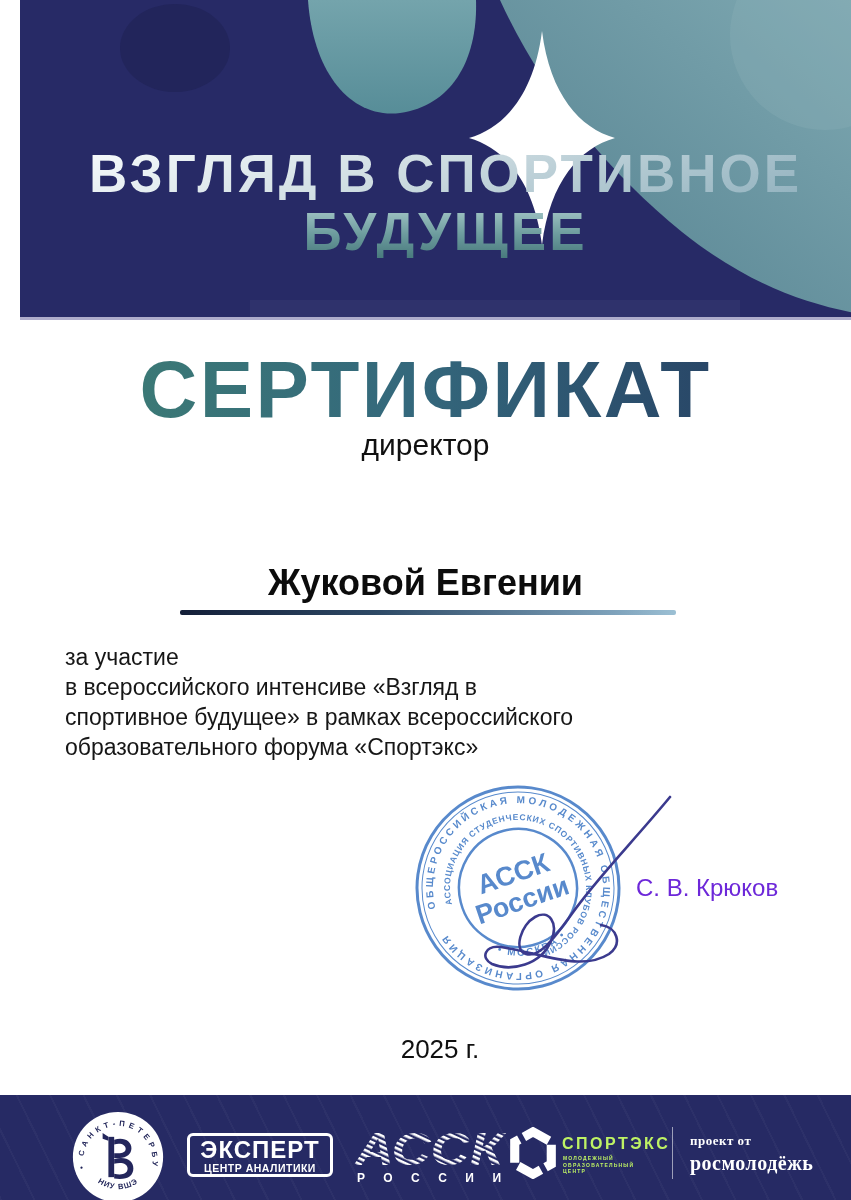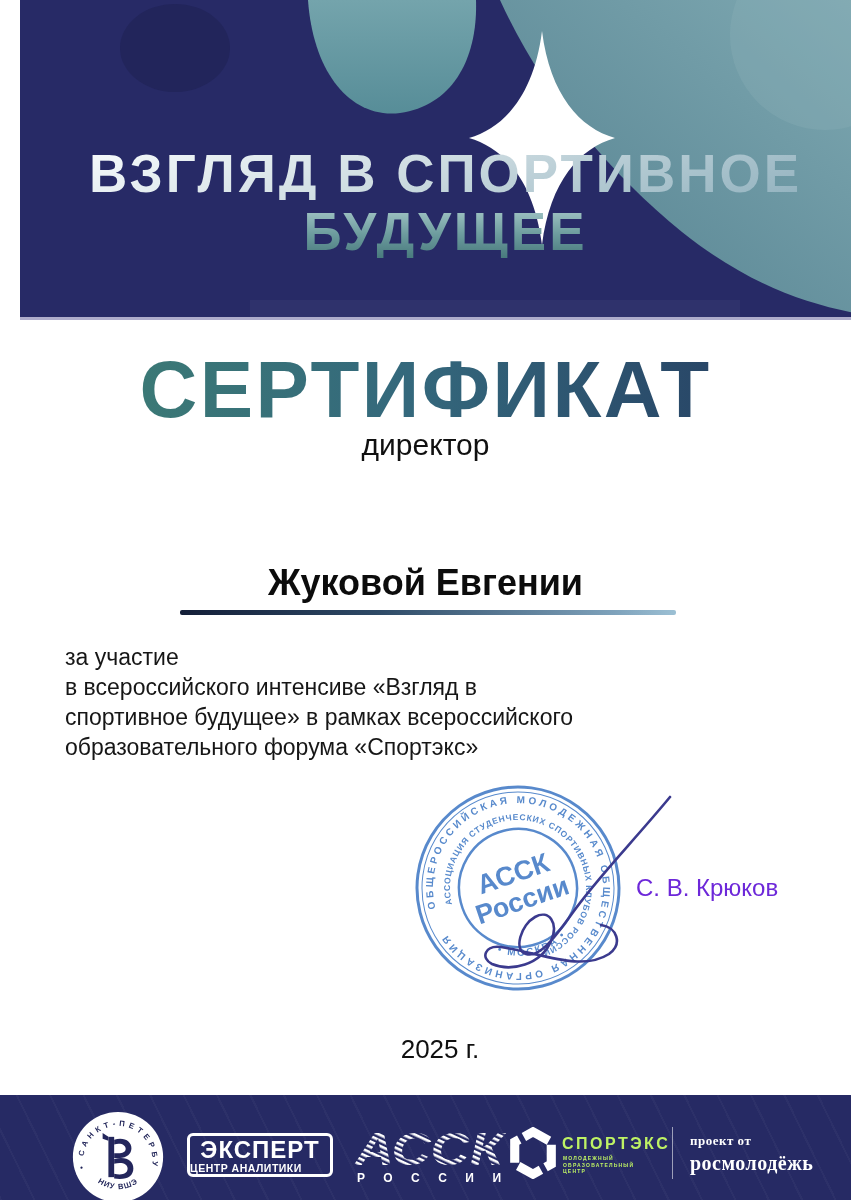--- a/index.html
+++ b/index.html
@@ -44,21 +44,21 @@
   
   .footer{position:absolute;left:0;top:1095px;width:851px;height:105px;background:#262a64;}
   .footer::before{
     content:"";position:absolute;inset:0;
     background:repeating-linear-gradient(64deg,rgba(255,255,255,0.05) 0 2px,transparent 2px 30px);
     opacity:.6;pointer-events:none;
   }
   .hse-logo{position:absolute;left:70px;top:14px;width:96px;height:96px;}
   .expert-box{position:absolute;left:187px;top:38px;width:140px;height:38px;border:3px solid #fff;border-radius:6px;color:#fff;}
   .expert-title{font-size:24px;font-weight:800;letter-spacing:1px;text-align:center;line-height:26px;margin-top:1px;}
-  .expert-sub{font-size:10.5px;font-weight:600;letter-spacing:.5px;text-align:left;line-height:10px;}
+  .expert-sub{font-size:10.5px;font-weight:600;letter-spacing:.5px;text-align:center;line-height:10px;}
   .assk-logo{position:absolute;left:350px;top:30px;width:158px;height:60px;}
   .sportex{position:absolute;left:508px;top:30px;width:135px;height:56px;color:#bef264;}
   .sportex svg{position:absolute;left:0;top:2px;}
   .sportex-title{position:absolute;left:54px;top:10px;font-size:16px;font-weight:700;letter-spacing:2.5px;}
   .sportex-sub{position:absolute;left:55px;top:30px;font-size:5px;font-weight:700;letter-spacing:1.2px;line-height:6.5px;}
   .footer-divider{position:absolute;left:672px;top:32px;width:1px;height:52px;background:rgba(255,255,255,.55);}
   .rosmol{position:absolute;left:690px;top:38px;color:#fff;font-family:Liberation Serif, serif;}
   .rosmol-line1{font-size:13px;font-weight:600;letter-spacing:.5px;}
   .rosmol-line2{font-size:20px;font-weight:700;letter-spacing:.5px;margin-top:3px;}
 </style>

